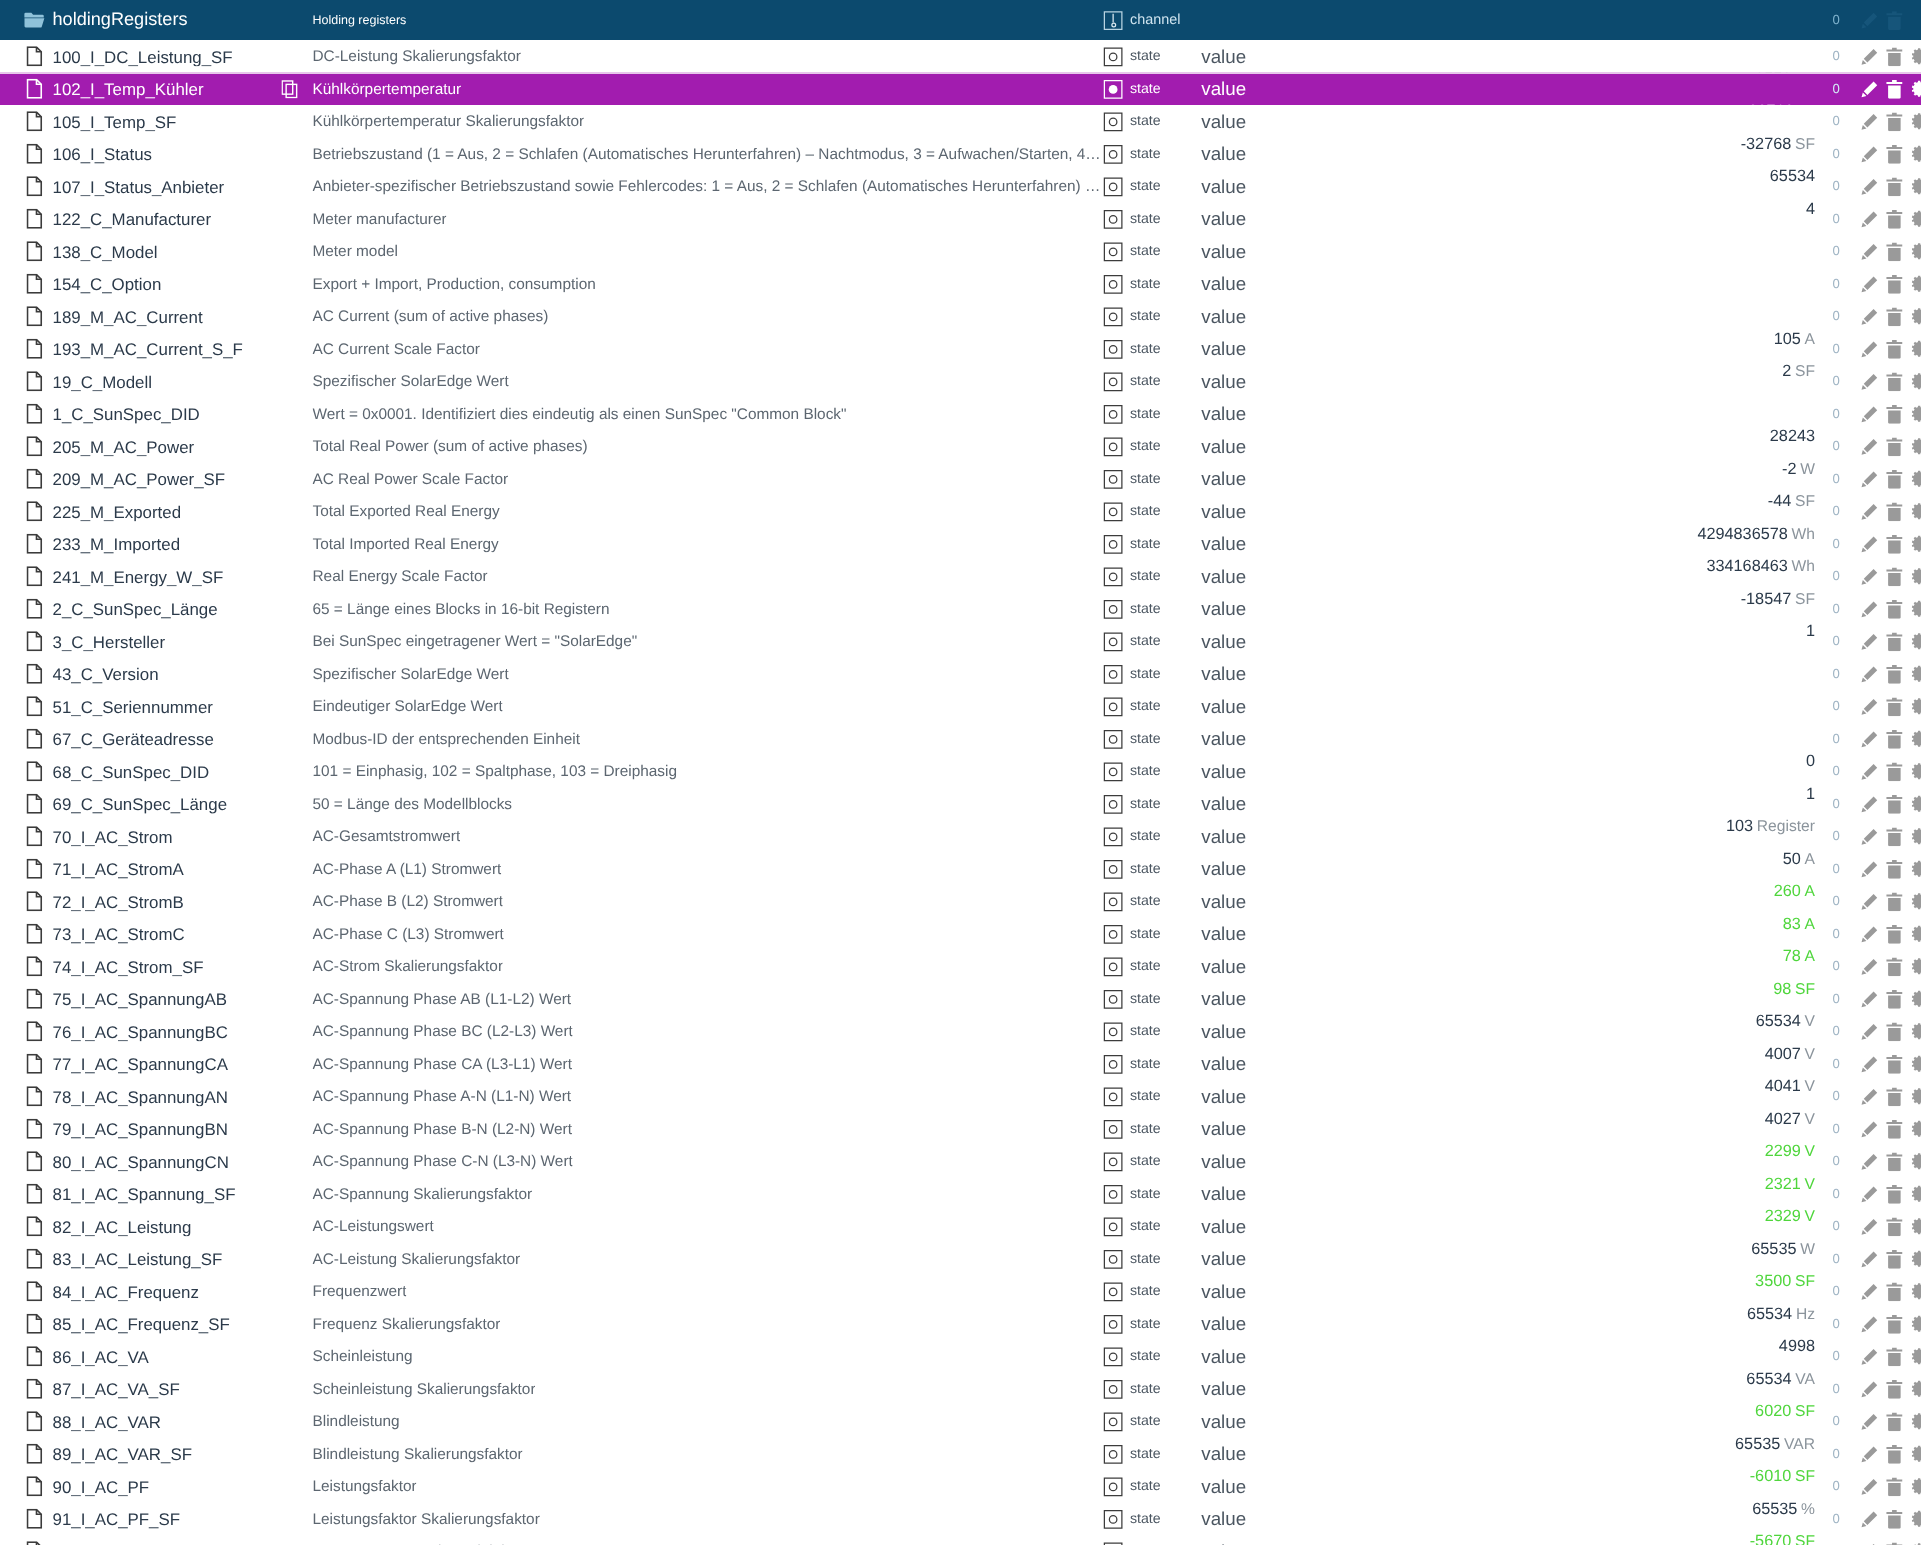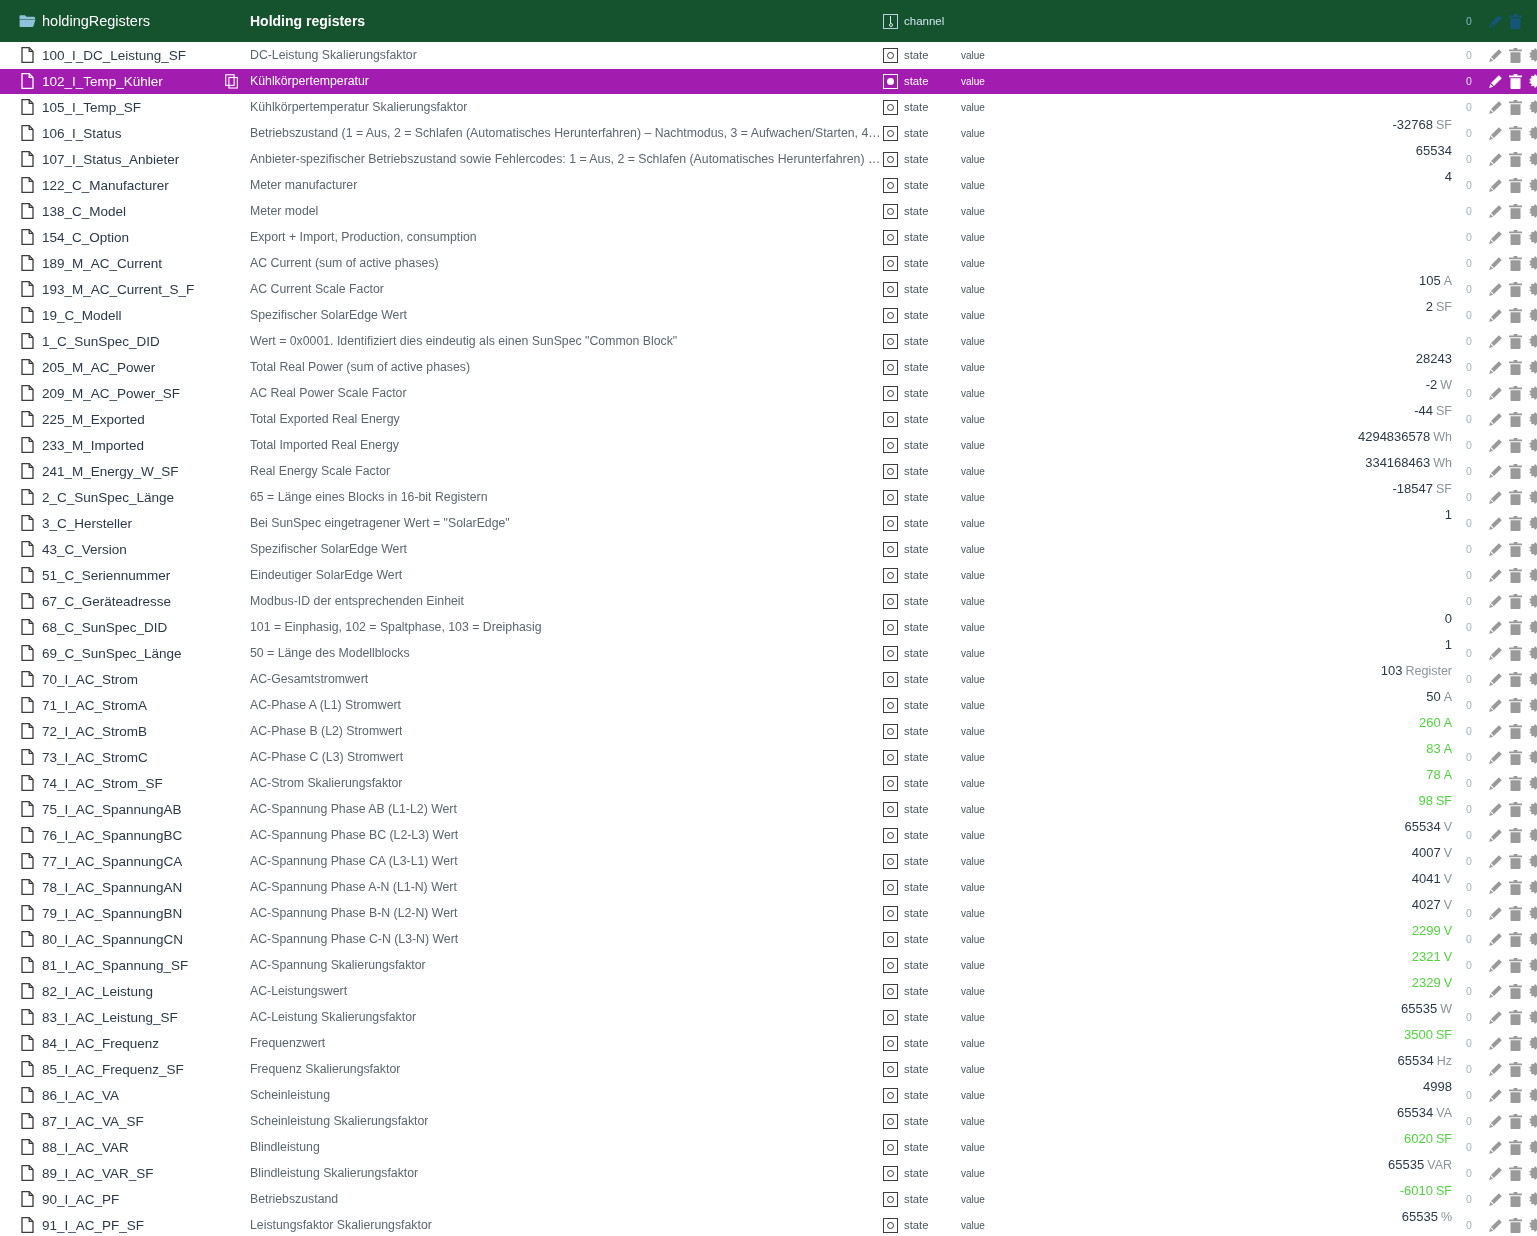--- a/index.html
+++ b/index.html
@@ -15,26 +15,26 @@
     display: flex;
     align-items: center;
     height: 26px;
     width: 100%;
     position: relative;
     white-space: nowrap;
   }
 
   
   .row.header {
-    background: #14532d;
-    height: 42px;
+    background: #0c4a6e;
+    height: 32px;
     color: #ffffff;
   }
   .row.header .c-name { color: #ffffff; font-size: 14.5px; }
-  .row.header .c-desc { color: #ffffff; font-size: 14px; font-weight: bold; }
+  .row.header .c-desc { color: #ffffff; font-size: 10px; }
   .row.header .c-chan-label { color: #cfe4ef; font-size: 11.5px; text-align: right; }
   .row.header .count { color: #7fb2cd; }
 
   
   .row.selected { background: #a21caf; }
   .row.selected .c-name,
   .row.selected .c-desc,
   .row.selected .c-state,
   .row.selected .c-valuelabel,
   .row.selected .val-num,
@@ -78,21 +78,21 @@
   }
   .c-chan {
     width: 68px; min-width: 68px;
     display: flex; align-items: center;
   }
   .c-state {
     font-size: 11.3px; color: #4a5560; margin-left: 6px;
   }
   .c-valuelabel {
     width: 380px; min-width: 380px;
-    font-size: 10px; color: #4a5560;
+    font-size: 15px; color: #4a5560;
     padding-left: 10px;
   }
   .c-value {
     width: 125px; min-width: 125px;
     text-align: right;
     font-size: 13px;
     padding-right: 4px;
     margin-top: 35px;
   }
   .val-num { color: #2b3a4a; }
@@ -1907,21 +1907,21 @@
       <div class="row">
         <span class="c-icon file-icon">
           <svg class="fi" width="13" height="16" viewBox="0 0 13 16" fill="none" stroke-width="1.3">
             <path d="M1 0.7h7.2L12 4.4V15.3H1z"></path>
             <path d="M8.2 0.7v3.7H12"></path>
           </svg>
         </span>
         <span class="c-name">90_I_AC_PF</span>
         <span class="c-desc-wrap">
           <span class="c-desc-icon"></span>
-          <span class="c-desc">Betriebszustand</span>
+          <span class="c-desc">Leistungsfaktor</span>
         </span>
         <span class="c-chan">
           <span class="glyph-square">
             <span class="dot"></span>
           </span>
           <span class="c-state">state</span>
         </span>
         <span class="c-valuelabel">value</span>
         <span class="c-value"><span class="val-num">65535</span><span class="val-unit">%</span></span>
         <span class="count">0</span>

